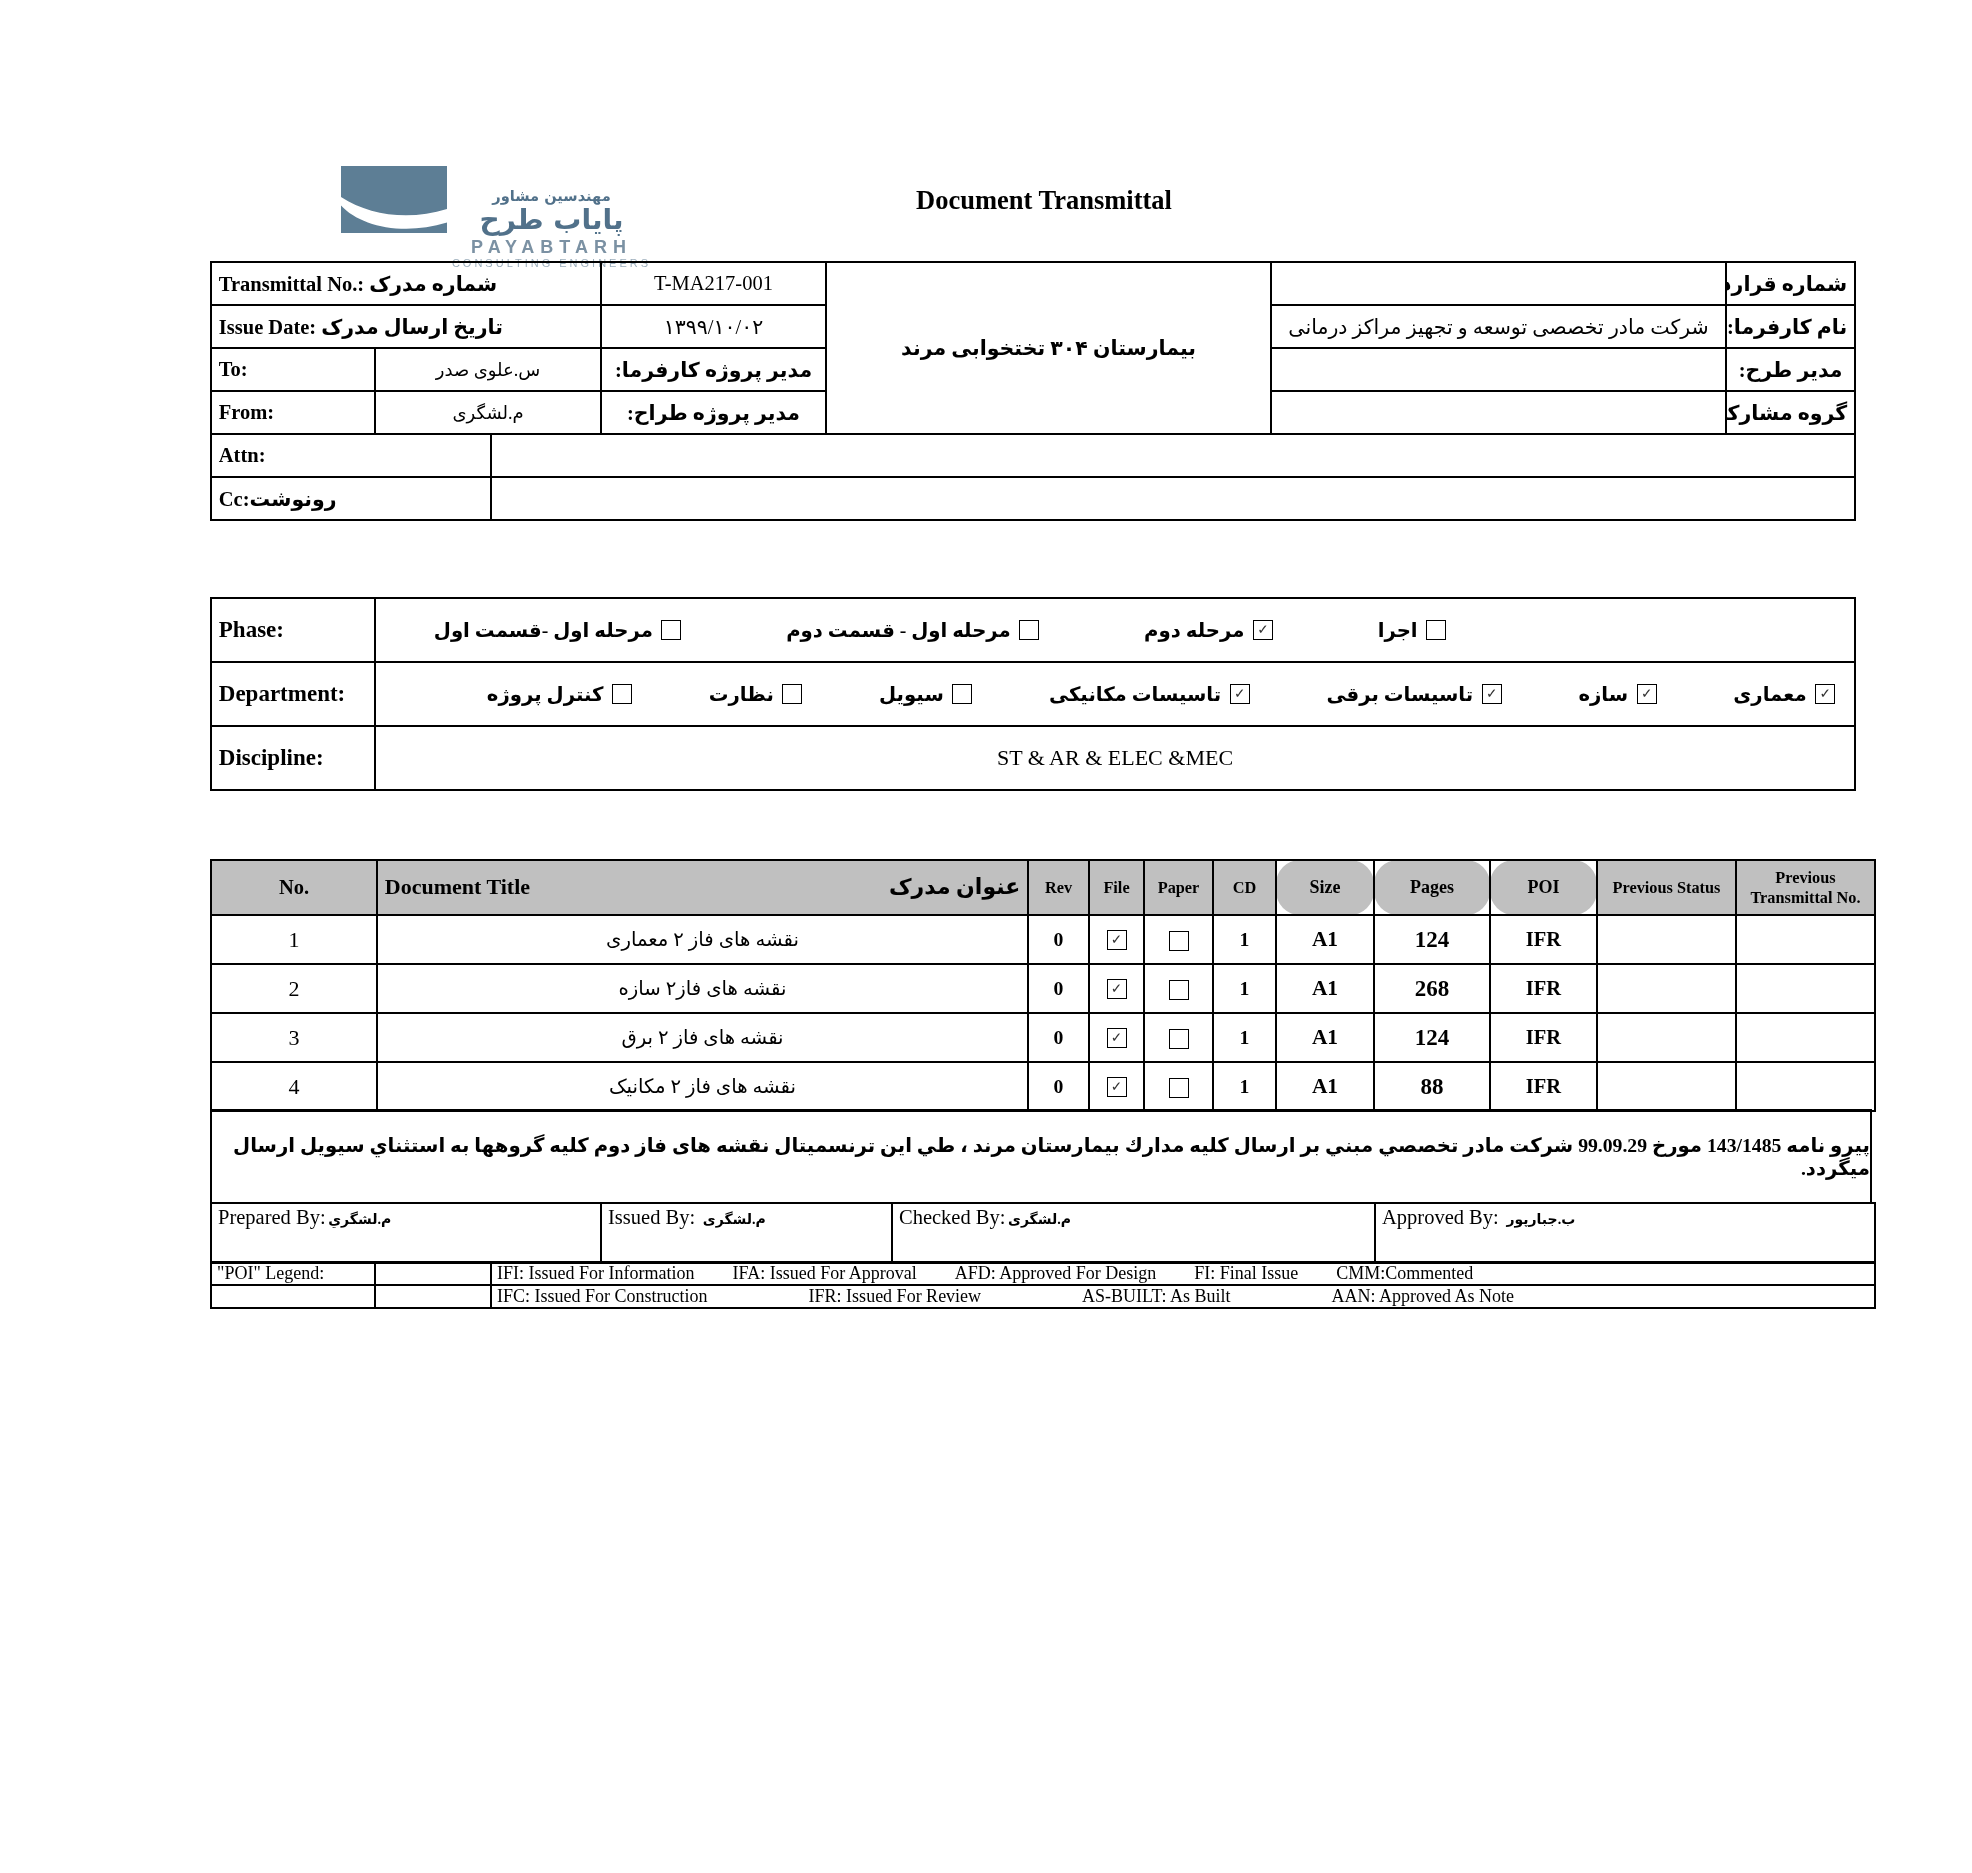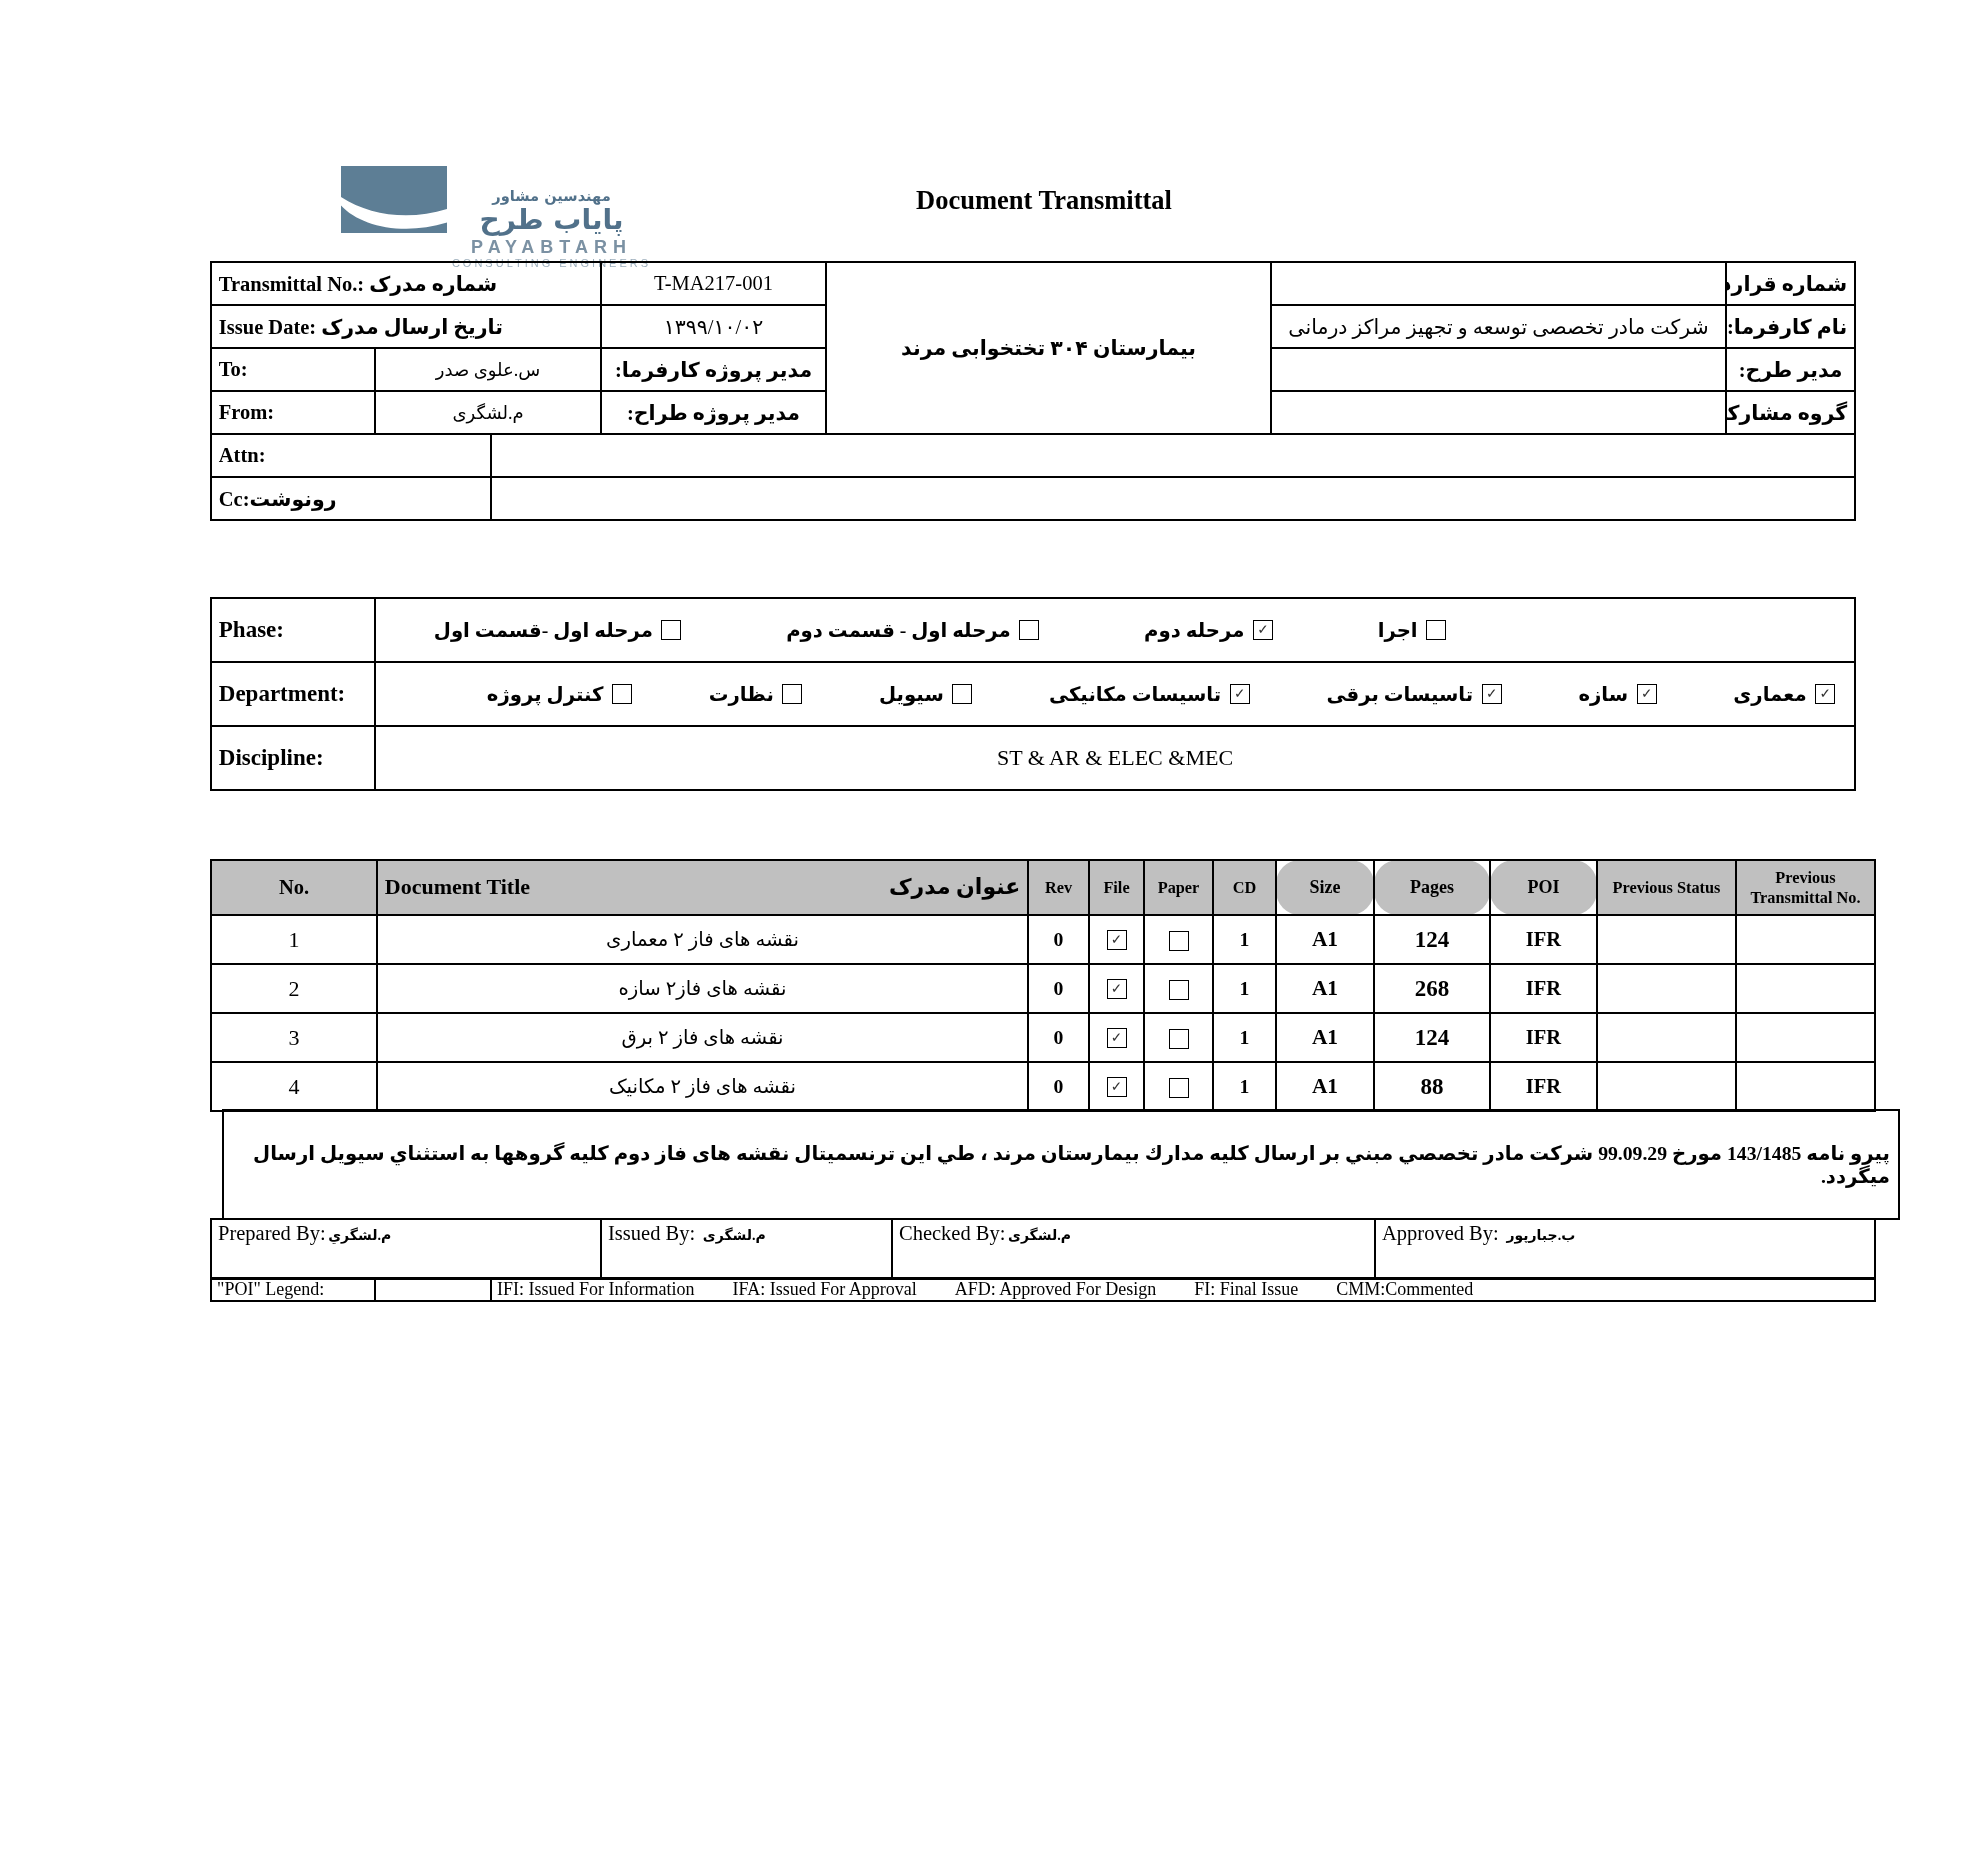--- a/index.html
+++ b/index.html
@@ -55,21 +55,21 @@
   .h-no{font-size:20.5px;} .h-title{font-size:22px;} .h-sm{font-size:16.3px;} .h-md{font-size:18px;border-radius:24px;}
   .title-head{display:flex;justify-content:space-between;align-items:center;}
   .title-head .fa{font-size:22px;direction:rtl;}
   .c-no{font-size:22px;} .c-title{direction:rtl;font-size:19.7px;}
   .c-rev,.c-cd{font-weight:bold;font-size:19.7px;}
   .c-size{font-weight:bold;font-size:21.4px;} .c-pages{font-weight:bold;font-size:23px;}
   .c-poi{font-weight:bold;font-size:20.5px;}
 
   .note-box{width:1658px;height:91px;border:2.6px solid #000;margin-top:-2.6px;
             display:flex;align-items:center;justify-content:center;
-            direction:rtl;font-weight:bold;font-size:19.7px;padding:8px;margin-left:12px;}
+            direction:rtl;font-weight:bold;font-size:19.7px;padding:0;}
   .sig-table{width:1663px;margin-top:-2.6px;}
   .sig-table td{height:53px;vertical-align:top;text-align:left;font-size:20.5px;padding:2.6px 6px;}
   .sig-table .fa-name{font-size:14px;font-weight:bold;margin-left:2.6px;}
   .legend-table{width:1663px;margin-top:-2.6px;}
   .legend-table td{height:19px;font-size:18px;text-align:left;padding:0 5.1px;}
   .legend-items{display:flex;align-items:center;}
   .legend-items.l1{gap:38px;}
   .legend-items.l2{gap:101px;}
 </style>
 </head>
@@ -370,18 +370,30 @@
         <td>
           <div class="legend-items l1">
             <span>IFI:  Issued For Information</span>
             <span>IFA: Issued For Approval</span>
             <span>AFD: Approved For Design</span>
             <span>FI: Final Issue</span>
             <span>CMM:Commented</span>
           </div>
         </td>
       </tr>
+      <tr>
+        <td></td>
+        <td></td>
+        <td>
+          <div class="legend-items l2">
+            <span>IFC: Issued For Construction</span>
+            <span>IFR: Issued For Review</span>
+            <span>AS-BUILT: As Built</span>
+            <span>AAN: Approved As Note</span>
+          </div>
+        </td>
+      </tr>
     </tbody>
       </table>
   </div>
 
 </div>
 
 
 </body></html>

